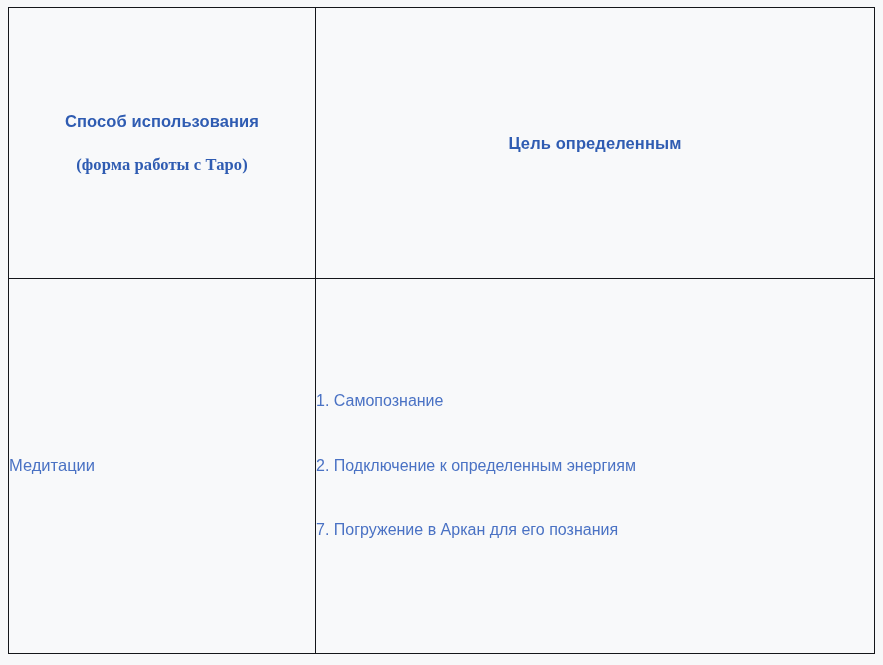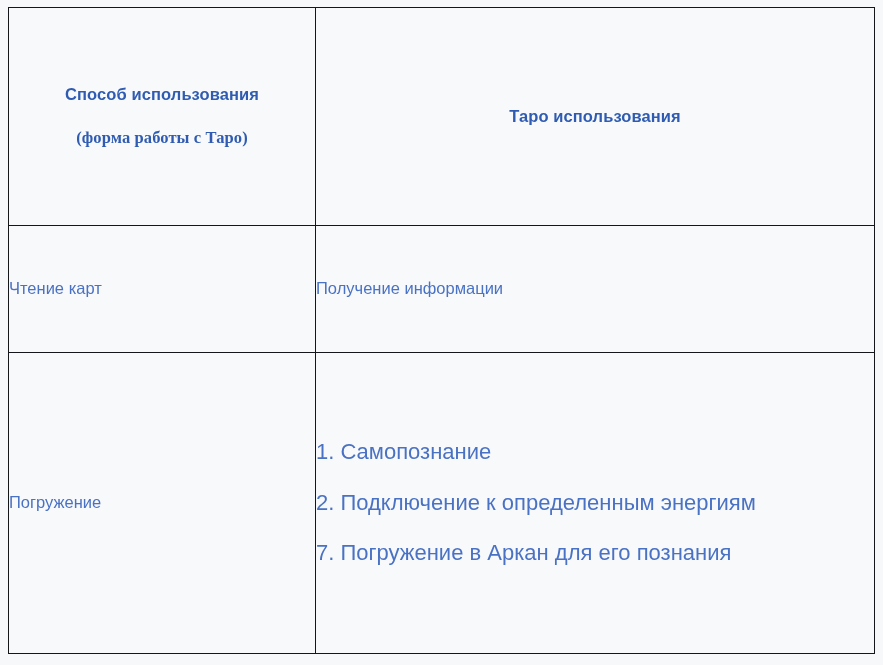--- a/index.html
+++ b/index.html
@@ -73,26 +73,26 @@
   }
   .cell-text {
     color: #4a72c4;
     font-size: 16.5px;
     line-height: 1.4;
     margin: 0;
     font-weight: normal;
   }
   .list-line {
     color: #4a72c4;
-    font-size: 22px;
+    font-size: 16px;
     line-height: 1.4;
     margin: 0;
   }
   .list-line + .list-line {
-    margin-top: 20px;
+    margin-top: 42px;
   }
 
   .row-short td { height: 92px; }
   .row-tall td  { height: 219px; }
   .row-last td  { height: 87px; }
 </style>
 </head>
 <body>
 
 <div class="table-wrap">
@@ -104,38 +104,30 @@
     <tbody>
       <tr class="hdr-row">
         <td class="hdr-cell">
           <span class="hdr-inner">
             <p class="hdr-line">Способ использования</p>
             <p class="hdr-line">(форма работы с Таро)</p>
           </span>
         </td>
         <td class="hdr-cell">
           <span class="hdr-inner">
-            <p class="hdr-line">Таро использования</p>
+            <p class="hdr-line">Цель определенным</p>
           </span>
         </td>
       </tr>
 
-      <tr class="row-short">
-        <td class="body-cell">
-          <p class="cell-text">Чтение карт</p>
-        </td>
-        <td class="body-cell">
-          <p class="cell-text">Получение информации</p>
-        </td>
-      </tr>
 
 
       <tr class="row-tall">
         <td class="body-cell">
-          <p class="cell-text">Погружение</p>
+          <p class="cell-text">Медитации</p>
         </td>
         <td class="body-cell">
           <p class="list-line">1. Самопознание</p>
           <p class="list-line">2. Подключение к определенным энергиям</p>
           <p class="list-line">7. Погружение в Аркан для его познания</p>
         </td>
       </tr>
 
     </tbody>
   </table>

